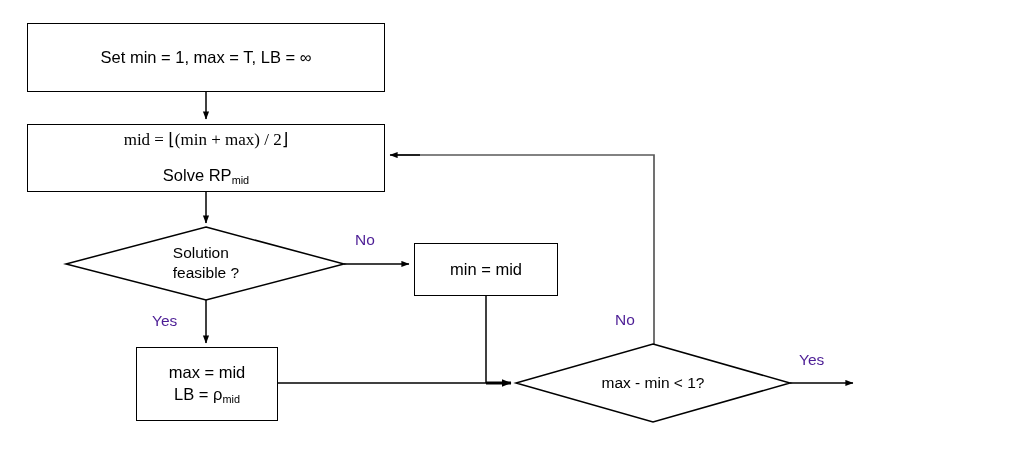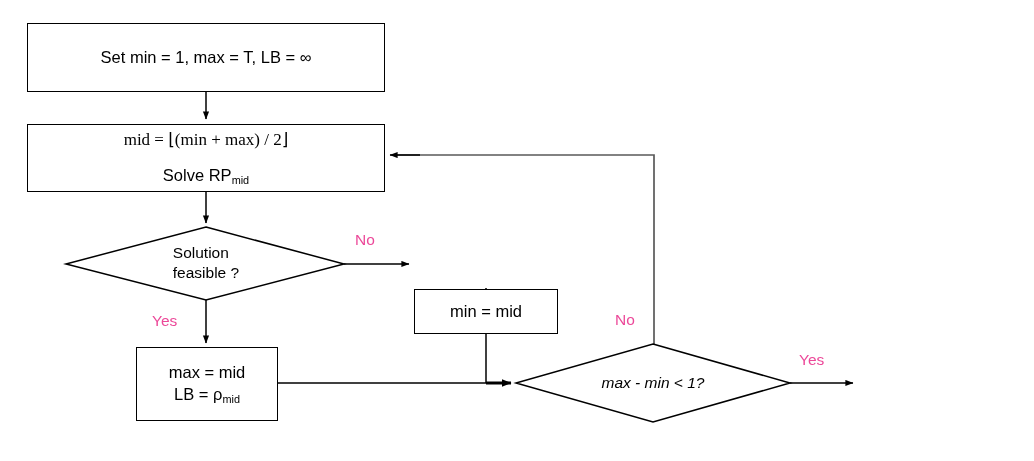--- a/index.html
+++ b/index.html
@@ -46,21 +46,21 @@
     position: absolute;
     display: flex;
     align-items: center;
     justify-content: center;
     color: #000000;
     line-height: 1.28;
     pointer-events: none;
   }
   .edge-label {
     position: absolute;
-    color: #ec4899;
+    color: #4c1d95;
     white-space: nowrap;
     line-height: 1;
   }
   .fs17 { font-size: 16.5px; }
   .fs16 { font-size: 15.5px; }
   .mathserif {
     font-family: "Liberation Serif", serif;
     font-size: 17px;
   }
   sub {
@@ -120,32 +120,32 @@
     </div>
   </div>
 
   <div class="diamond-label fs16" style="left:116px; top:230px; width:180px; height:66px;">
     <div>
       <div>Solution</div>
       <div>feasible ?</div>
     </div>
   </div>
 
-  <div class="node proc fs17" style="left:414px; top:243px; width:144px; height:45px;margin-top:46px;">
+  <div class="node proc fs17" style="left:414px; top:243px; width:144px; height:53px;">
     <div class="inner">min = mid</div>
   </div>
 
   <div class="node proc fs17" style="left:136px; top:347px; width:142px; height:74px;">
     <div class="inner">
       <div>max = mid</div>
       <div><span class="rho">LB = ρ</span><sub>mid</sub></div>
     </div>
   </div>
 
-  <div class="diamond-label fs16" style="left:553px; top:370px; width:200px; height:26px;font-style:italic;">
+  <div class="diamond-label fs16" style="left:553px; top:370px; width:200px; height:26px;">
     <div>max - min &lt; 1?</div>
   </div>
 
 
   <div class="edge-label fs16" style="left:355px; top:232px;">No</div>
 
   <div class="edge-label fs16" style="left:152px; top:313px;">Yes</div>
 
   <div class="edge-label fs16" style="left:615px; top:312px;">No</div>
 

